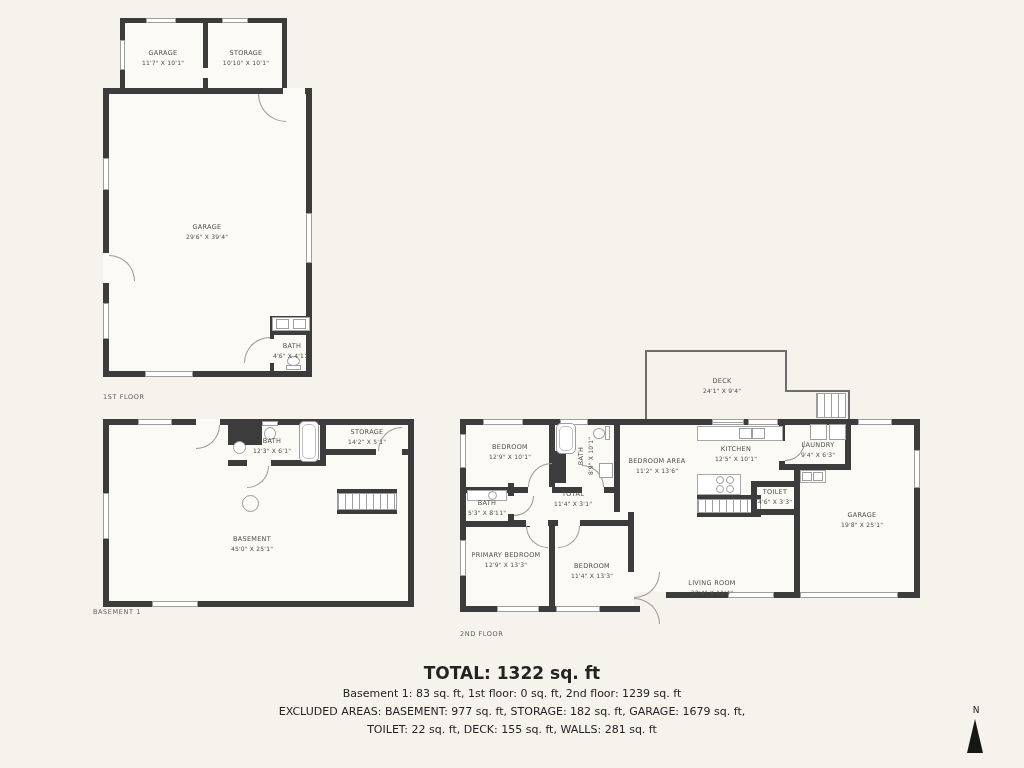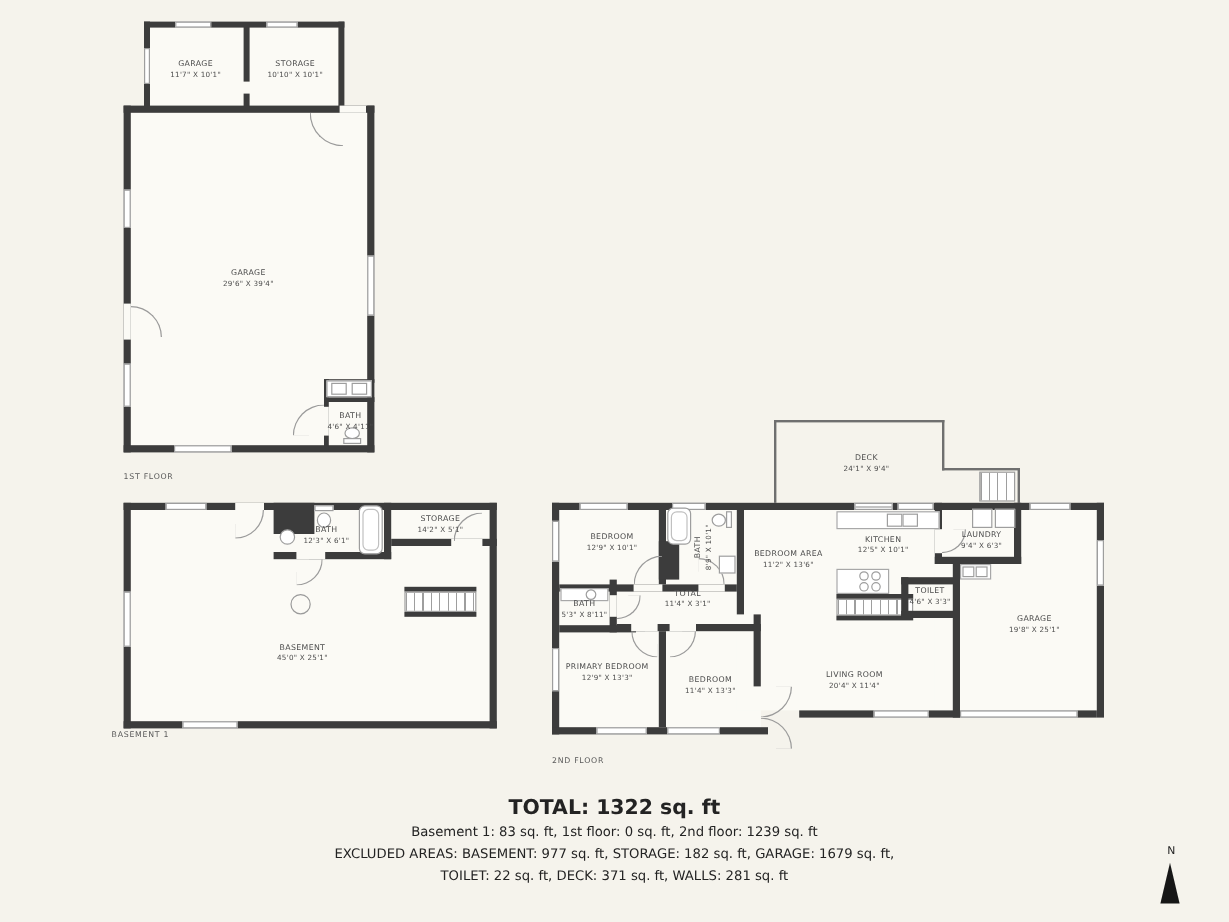--- a/index.html
+++ b/index.html
@@ -280,32 +280,32 @@
       <div class="rd">4'6" X 3'3"</div>
     </div>
     <div class="rlabel" style="left:506px;top:560px">
       <div class="rn">PRIMARY BEDROOM</div>
       <div class="rd">12'9" X 13'3"</div>
     </div>
     <div class="rlabel" style="left:592px;top:571px">
       <div class="rn">BEDROOM</div>
       <div class="rd">11'4" X 13'3"</div>
     </div>
-    <div class="rlabel" style="left:712px;top:567px">
+    <div class="rlabel" style="left:712px;top:588px">
       <div class="rn">LIVING ROOM</div>
       <div class="rd">20'4" X 11'4"</div>
     </div>
     <div class="rlabel" style="left:862px;top:520px">
       <div class="rn">GARAGE</div>
       <div class="rd">19'8" X 25'1"</div>
     </div>
     <div class="plabel" style="left:460px;top:630px">2ND FLOOR</div>
   </div>
 
   <div class="summary s-total">TOTAL: 1322 sq. ft</div>
   <div class="summary s-line s2">Basement 1: 83 sq. ft, 1st floor: 0 sq. ft, 2nd floor: 1239 sq. ft</div>
   <div class="summary s-line s3">EXCLUDED AREAS: BASEMENT: 977 sq. ft, STORAGE: 182 sq. ft, GARAGE: 1679 sq. ft,</div>
-  <div class="summary s-line s4">TOILET: 22 sq. ft, DECK: 371 sq. ft, WALLS: 281 sq. ft</div>
+  <div class="summary s-line s4">TOILET: 22 sq. ft, DECK: 155 sq. ft, WALLS: 281 sq. ft</div>
 
   <div class="compass-n">N</div>
   <i class="needle"></i>
 
 </div>
 
 </body></html>

